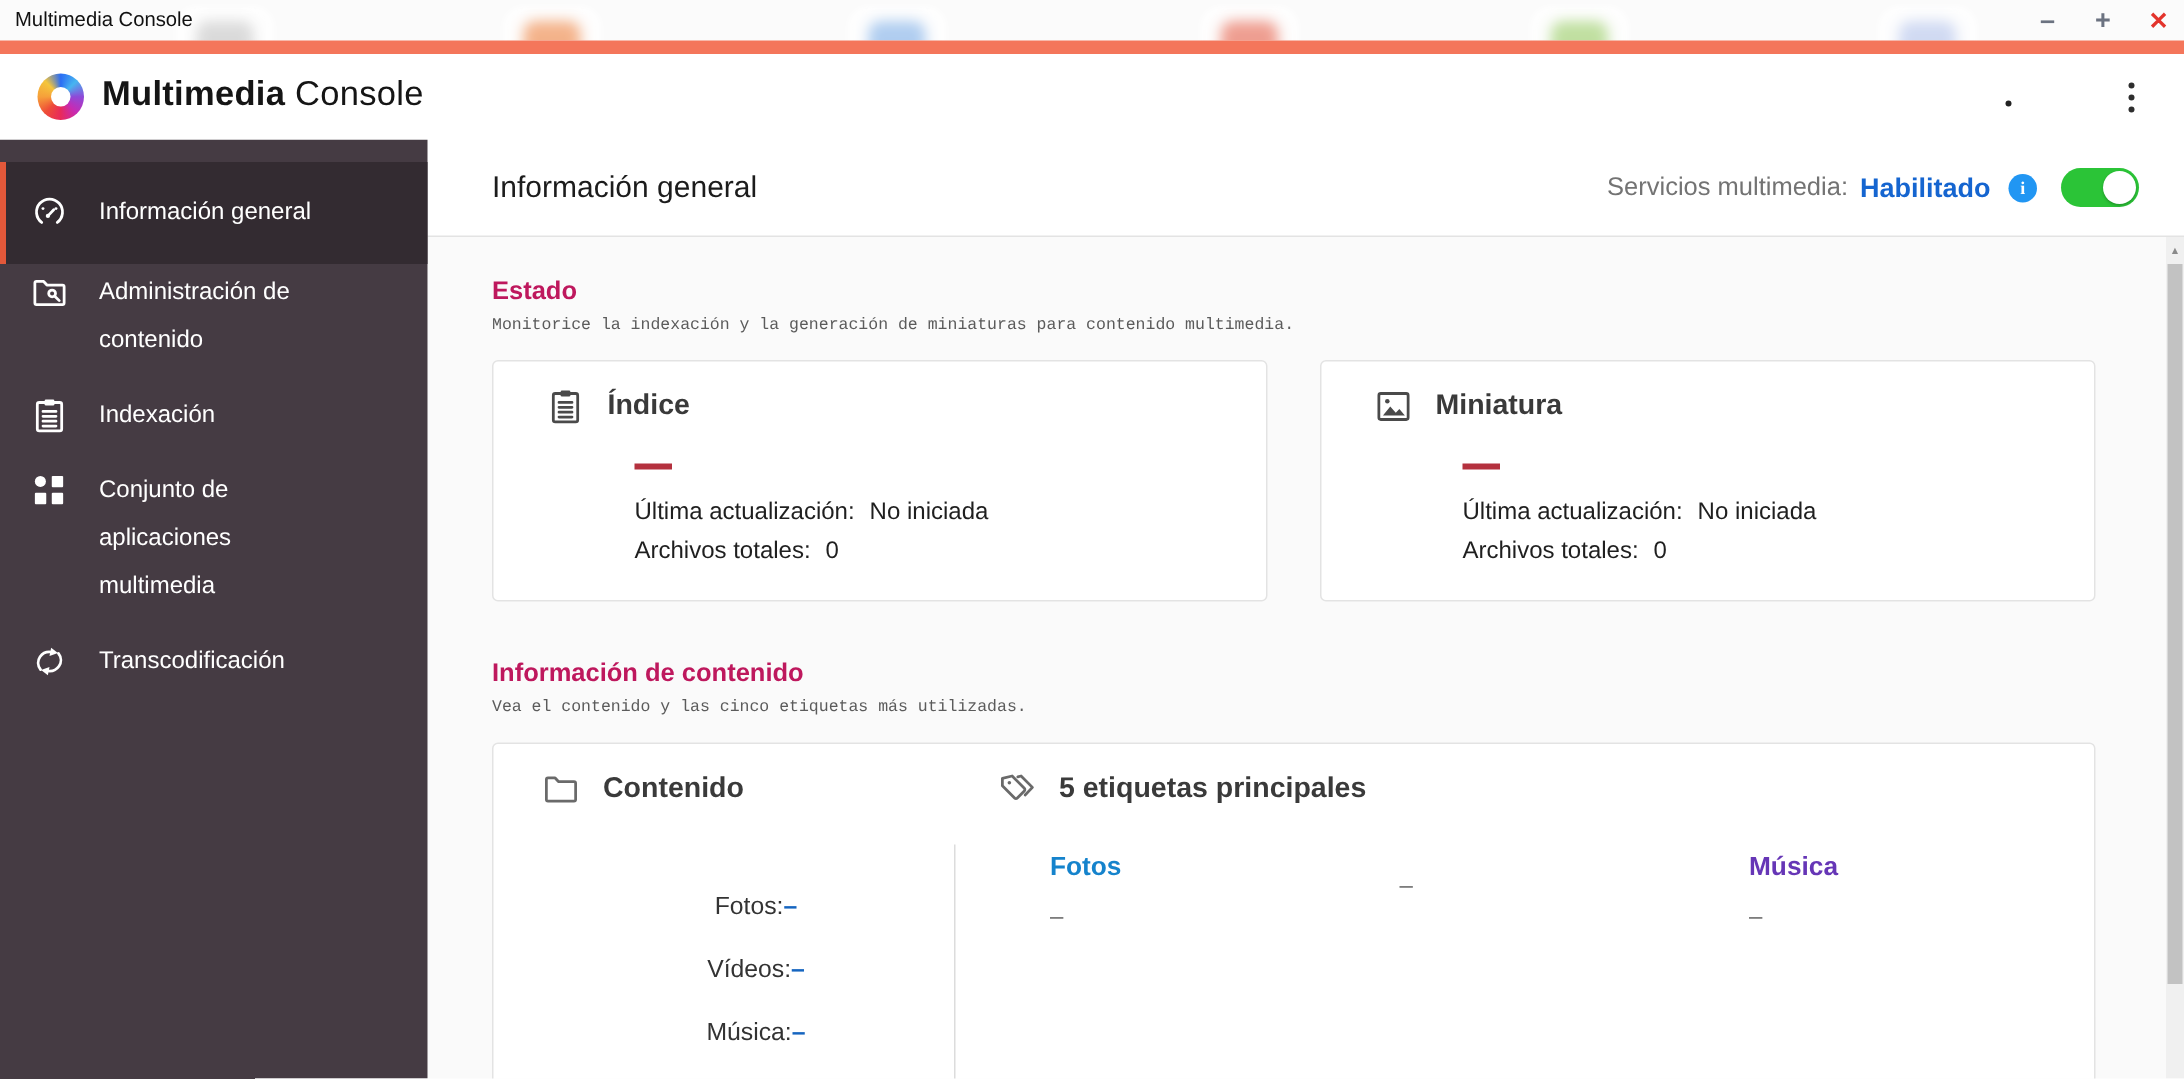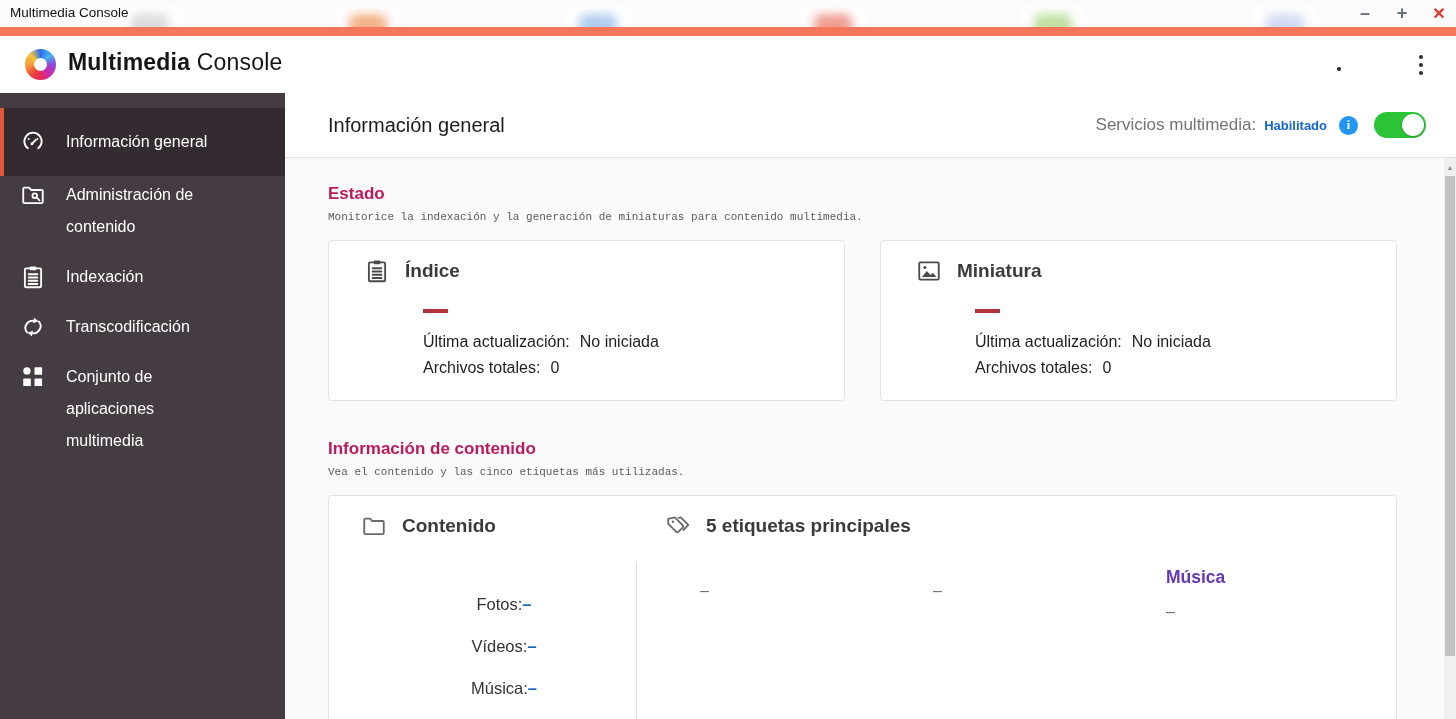--- a/index.html
+++ b/index.html
@@ -43,21 +43,21 @@
   .nav-icon svg { width:26px; height:26px; display:block; }
   .nav-label { color:#ffffff; font-size:16px; line-height:32px; max-width:162px; }
 
   
   .main { position:absolute; top:93px; left:285px; width:1171px; height:626px; background:#fafafa; }
   .page-header { position:relative; height:65px; background:#ffffff; border-bottom:1px solid #e3e3e3;
                  display:flex; align-items:center; padding:0 30px 0 43px; }
   .page-title { font-size:20px; color:#1c1c1c; flex:0 0 auto; }
   .ph-right { margin-left:auto; display:flex; align-items:center; }
   .svc-label { font-size:17px; color:#737373; }
-  .svc-status { font-size:13px; font-weight:bold; margin-left:8px; }
+  .svc-status { font-size:18px; font-weight:bold; margin-left:8px; }
   .info-icon { width:19px; height:19px; border-radius:50%; background:#2196f3; color:#fff; font-size:12px;
                font-weight:bold; display:flex; align-items:center; justify-content:center; margin-left:12px;
                font-family:"Liberation Serif", serif; cursor:pointer; }
   .toggle { width:52px; height:26px; border-radius:13px; margin-left:16px; position:relative; cursor:pointer; }
   .toggle .knob { position:absolute; right:2px; top:2px; width:22px; height:22px; border-radius:50%;
                   background:#fff; box-shadow:0 1px 2px rgba(0,0,0,.25); }
 
   .content { padding:26px 59px 0 43px; }
   .sec-title { font-size:17px; font-weight:bold; color:#be185d; }
   .sec-sub { font-size:11px; color:#5b5b5b; margin-top:7px;font-family:Liberation Mono, monospace; }
@@ -176,39 +176,39 @@
       <path class="st" stroke="#fff" d="M8 9.5 h8 M8 12.5 h8 M8 15.5 h8 M8 18.5 h8"></path>
         </svg>
     </span>
     <span class="nav-label">Indexación</span>
   </div>
 
 
   <div class="nav-item">
     <span class="nav-icon">
       <svg viewBox="0 0 24 24">
+          <circle cx="6.4" cy="6.4" r="3.4" fill="#fff"></circle>
+      <rect x="13.4" y="3" width="7" height="7" rx="0.6" fill="#fff"></rect>
+      <rect x="3" y="13.4" width="7" height="7" rx="0.6" fill="#fff"></rect>
+      <rect x="13.4" y="13.4" width="7" height="7" rx="0.6" fill="#fff"></rect>
+        </svg>
+    </span>
+    <span class="nav-label">Conjunto de aplicaciones multimedia</span>
+  </div>
+
+  <div class="nav-item">
+    <span class="nav-icon">
+      <svg viewBox="0 0 24 24">
           <path class="st" stroke="#fff" stroke-width="2" d="M6.5 17 C2.5 12 7 4.5 14.5 6.5"></path>
       <path d="M13 3.5 l4.2 3.3 -5.2 1.8 Z" fill="#fff"></path>
       <path class="st" stroke="#fff" stroke-width="2" d="M17.5 7 C21.5 12 17 19.5 9.5 17.5"></path>
       <path d="M11 20.5 l-4.2-3.3 5.2-1.8 Z" fill="#fff"></path>
         </svg>
     </span>
     <span class="nav-label">Transcodificación</span>
-  </div>
-
-  <div class="nav-item">
-    <span class="nav-icon">
-      <svg viewBox="0 0 24 24">
-          <circle cx="6.4" cy="6.4" r="3.4" fill="#fff"></circle>
-      <rect x="13.4" y="3" width="7" height="7" rx="0.6" fill="#fff"></rect>
-      <rect x="3" y="13.4" width="7" height="7" rx="0.6" fill="#fff"></rect>
-      <rect x="13.4" y="13.4" width="7" height="7" rx="0.6" fill="#fff"></rect>
-        </svg>
-    </span>
-    <span class="nav-label">Conjunto de aplicaciones multimedia</span>
   </div>
 </div>
 
 <div class="main">
 
   <div class="page-header">
     <div class="page-title">Información general</div>
     <div class="ph-right">
       <span class="svc-label">Servicios multimedia:</span>
       <span class="svc-status" style="color: rgb(21, 101, 208);">Habilitado</span>
@@ -301,20 +301,21 @@
               <svg viewBox="0 0 24 24">
                   <path class="st" stroke="#6a6a6a" d="M3 5.5 l6-1.5 7.5 7.5 a1.2 1.2 0 0 1 0 1.7 l-4.3 4.3 a1.2 1.2 0 0 1 -1.7 0 L3 10 Z"></path>
               <circle cx="7.3" cy="8.1" r="1.1" fill="#6a6a6a"></circle>
               <path class="st" stroke="#6a6a6a" d="M12.5 4.5 l2-0.5 7 7 -4.5 4.7"></path>
                 </svg>
             </span>
             <span class="card-title">5 etiquetas principales</span>
           </div>
           <div class="tag-cols">
             <div class="tag-col">
+              <div class="tag-name" style="color: rgb(21, 131, 204);">Fotos</div>
               <div class="tag-val">–</div>
             </div>
             <div class="tag-col">
               <div class="tag-val">–</div>
             </div>
             <div class="tag-col">
               <div class="tag-name" style="color: rgb(102, 54, 182);">Música</div>
               <div class="tag-val">–</div>
             </div>
           </div>

